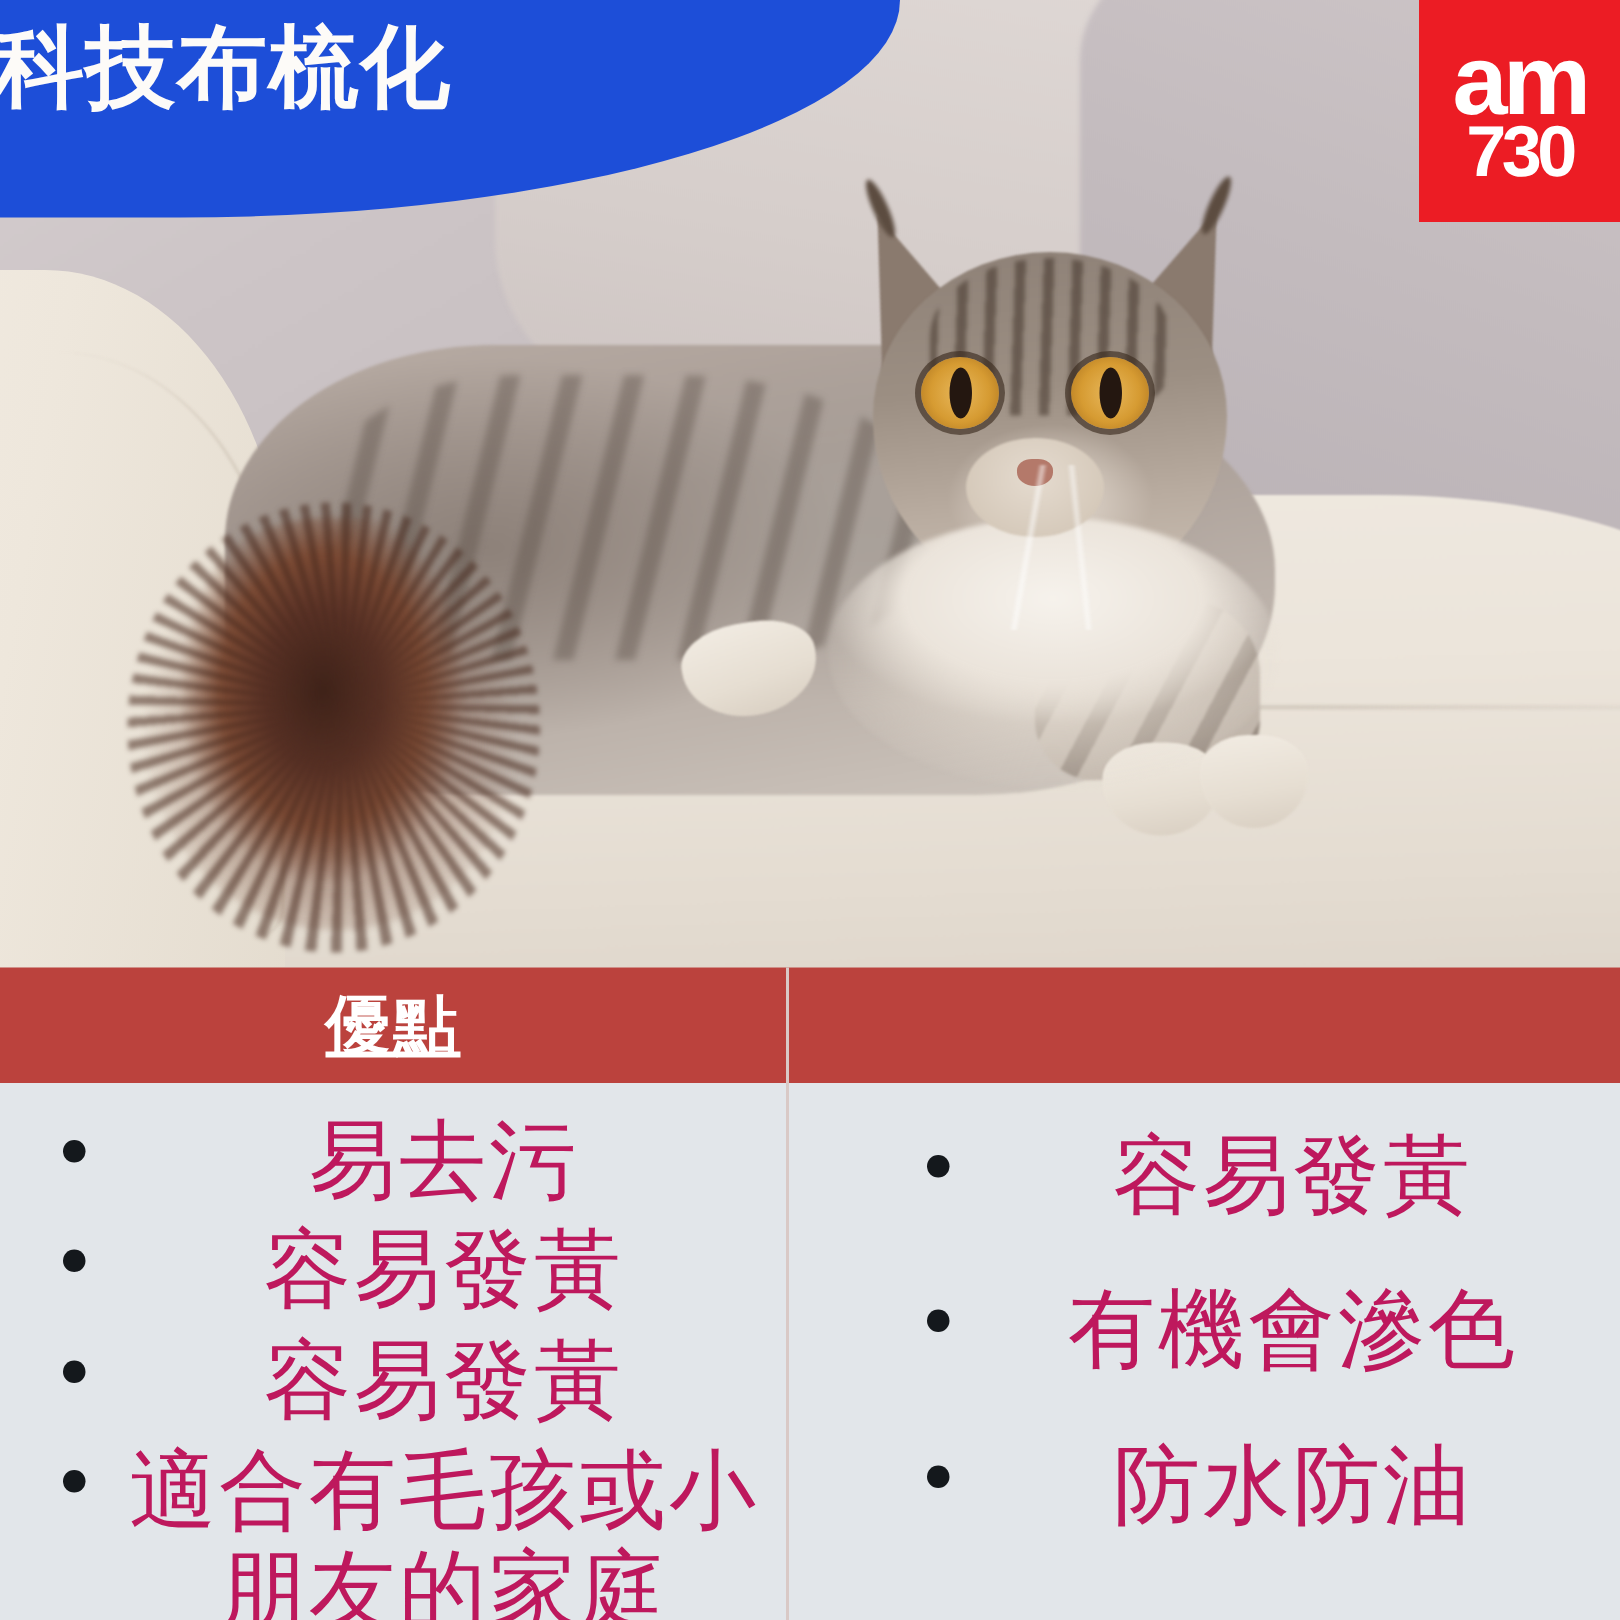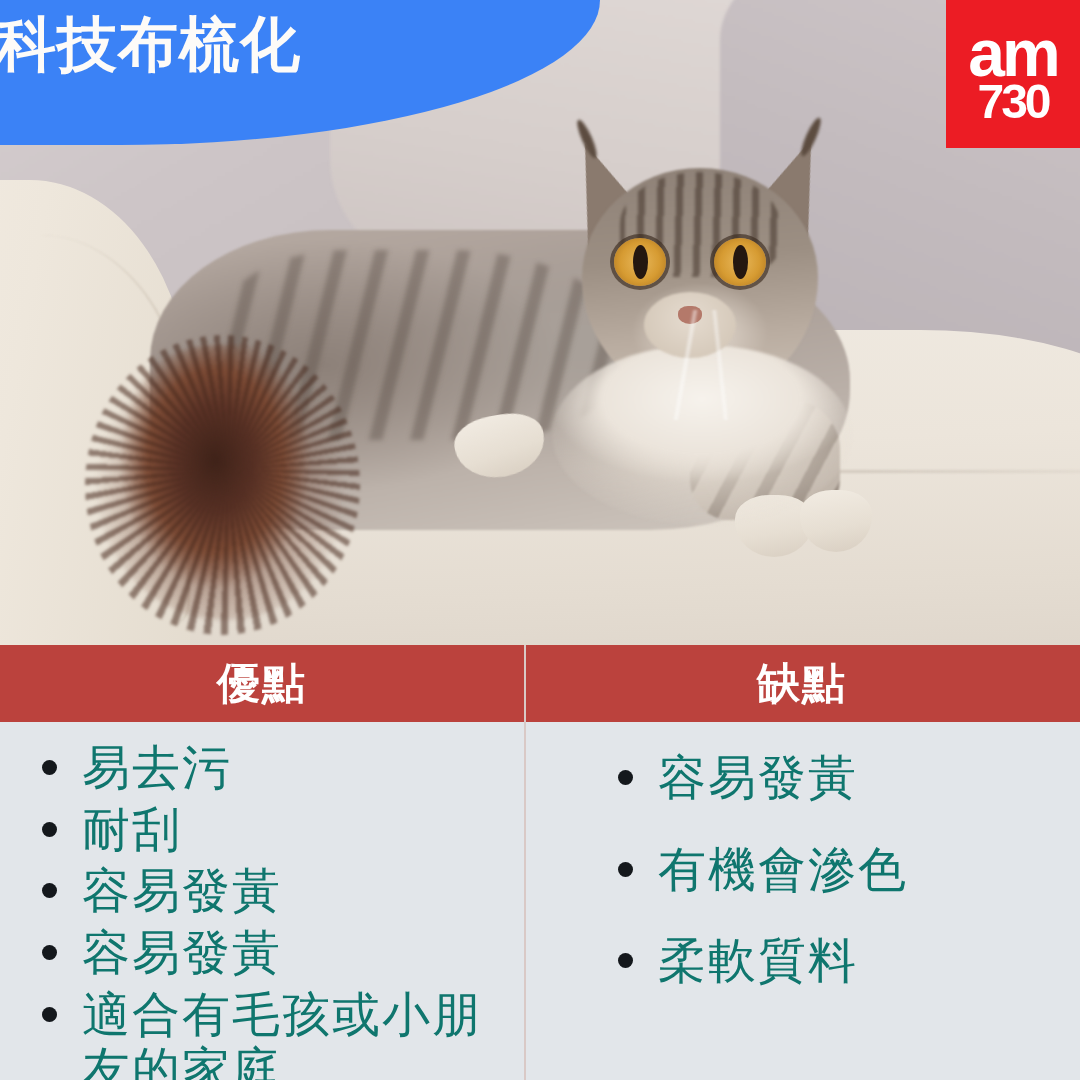--- a/index.html
+++ b/index.html
@@ -181,21 +181,21 @@
     background:
       repeating-linear-gradient(118deg, rgba(88,74,64,.38) 0 12px, rgba(88,74,64,0) 12px 34px),
       linear-gradient(160deg,#cfc5bb 0%, #bdb2a7 100%);
     border-radius:60px 50px 40px 40px;
     filter:blur(1.2px);
   }
 
   
   .banner {
     position:absolute; left:0; top:0; width:600px; height:145px;
-    background:#3b82f6;
+    background:#1d4ed8;
     border-bottom-right-radius:480px 145px;
     overflow:hidden;
   }
   .banner-title {
     position:absolute; left:-4px; top:12px;
     font-size:60px; font-weight:700; color:#fdfbf8;
     letter-spacing:1px; line-height:1.1; white-space:nowrap;
   }
 
   
@@ -208,42 +208,42 @@
   .logo-am  { font-size:66px; }
   .logo-730 { font-size:48px; }
 
   
   .table-head {
     position:absolute; left:0; top:645px; width:1080px; height:77px;
     background:#bb423d; display:flex;
   }
   .table-head .cell {
     flex:1 1 0; display:flex; align-items:center; justify-content:center;
-    color:#ffffff; font-size:43px; font-weight:700; letter-spacing:2px;
+    color:#ffffff; font-size:43px; font-weight:700; letter-spacing:2px;text-decoration:underline;
   }
   .table-head .cell.left  { flex:0 0 524px; }
   .table-head .cell.right { flex:1 1 auto; }
 
   .table-body {
     position:absolute; left:0; top:722px; width:1080px; height:358px;
     background:#e2e6ea; display:flex;
   }
   .col { position:relative; height:100%; }
   .col.pros { flex:0 0 524px; padding:18px 14px 0 40px; }
   .col.cons { flex:1 1 auto; padding:28px 14px 0 92px; }
 
   .divider {
     position:absolute; left:524px; top:645px; width:2px; height:435px;
     background:#d9c9c6;
   }
 
   ul { list-style:none; }
   li {
-    position:relative; color:#0f766e; font-size:48px; line-height:1.16;
-    padding-left:42px; letter-spacing:2px;
+    position:relative; color:#be185d; font-size:58px; line-height:1.16;
+    padding-left:42px; letter-spacing:2px;text-align:center;
   }
   li::before {
     content:""; position:absolute; left:2px; top:20px;
     width:15px; height:15px; background:#14181c; border-radius:50%;
   }
   .col.pros li { margin-bottom:6px; }
   .col.cons li { margin-bottom:36px; }
 </style>
 </head>
 <body>
@@ -292,36 +292,34 @@
     <div class="banner-title">科技布梳化</div>
   </div>
 
   <div class="logo">
     <div class="logo-am">am</div>
     <div class="logo-730">730</div>
   </div>
 
   <div class="table-head">
     <div class="cell left">優點</div>
-    <div class="cell right">缺點</div>
   </div>
 
   <div class="table-body">
     <div class="col pros">
       <ul>
         <li>易去污</li>
-        <li>耐刮</li>
         <li>容易發黃</li>
         <li>容易發黃</li>
         <li>適合有毛孩或小朋友的家庭</li>
       </ul>
     </div>
     <div class="col cons">
       <ul>
         <li>容易發黃</li>
         <li>有機會滲色</li>
-        <li>柔軟質料</li>
+        <li>防水防油</li>
       </ul>
     </div>
   </div>
 
   <div class="divider"></div>
 </div>
 
 </body></html>

